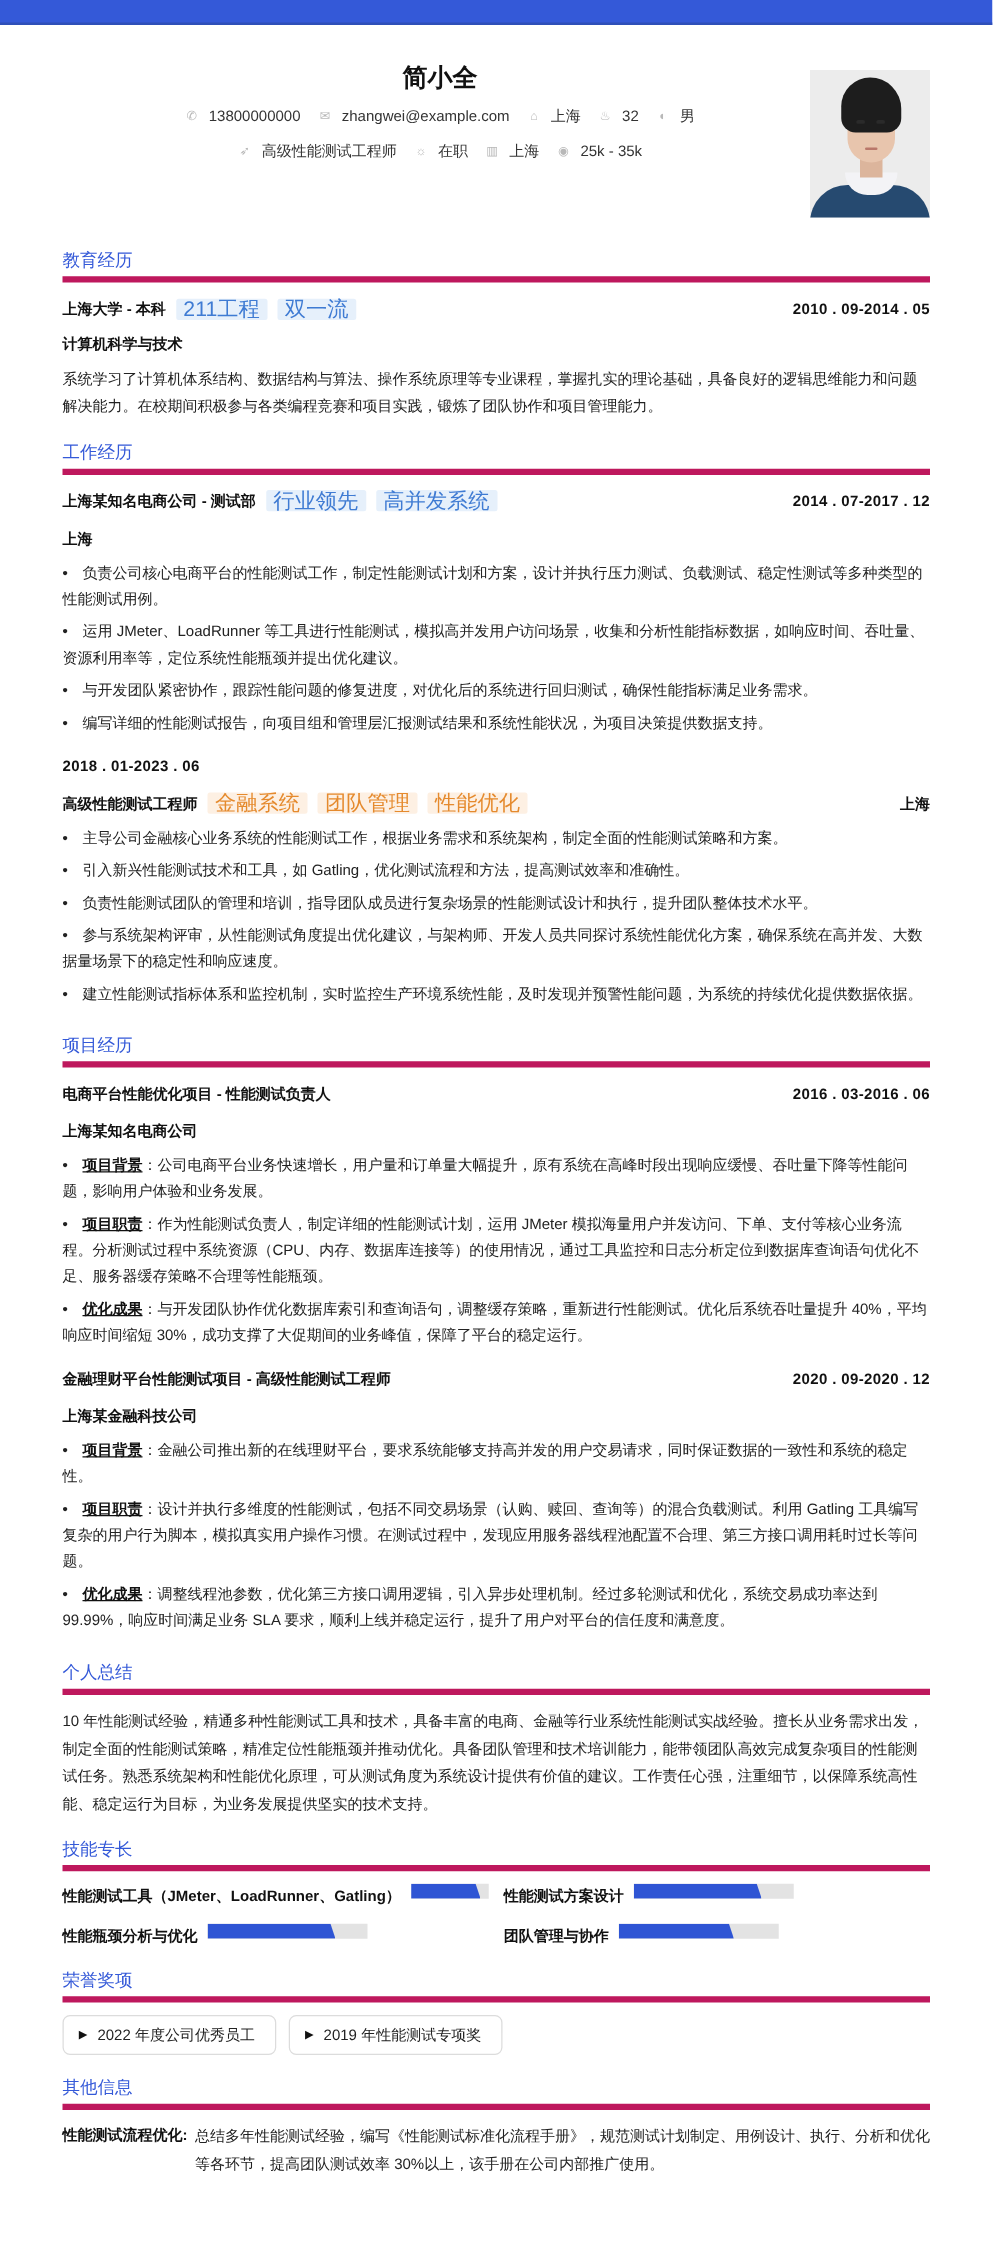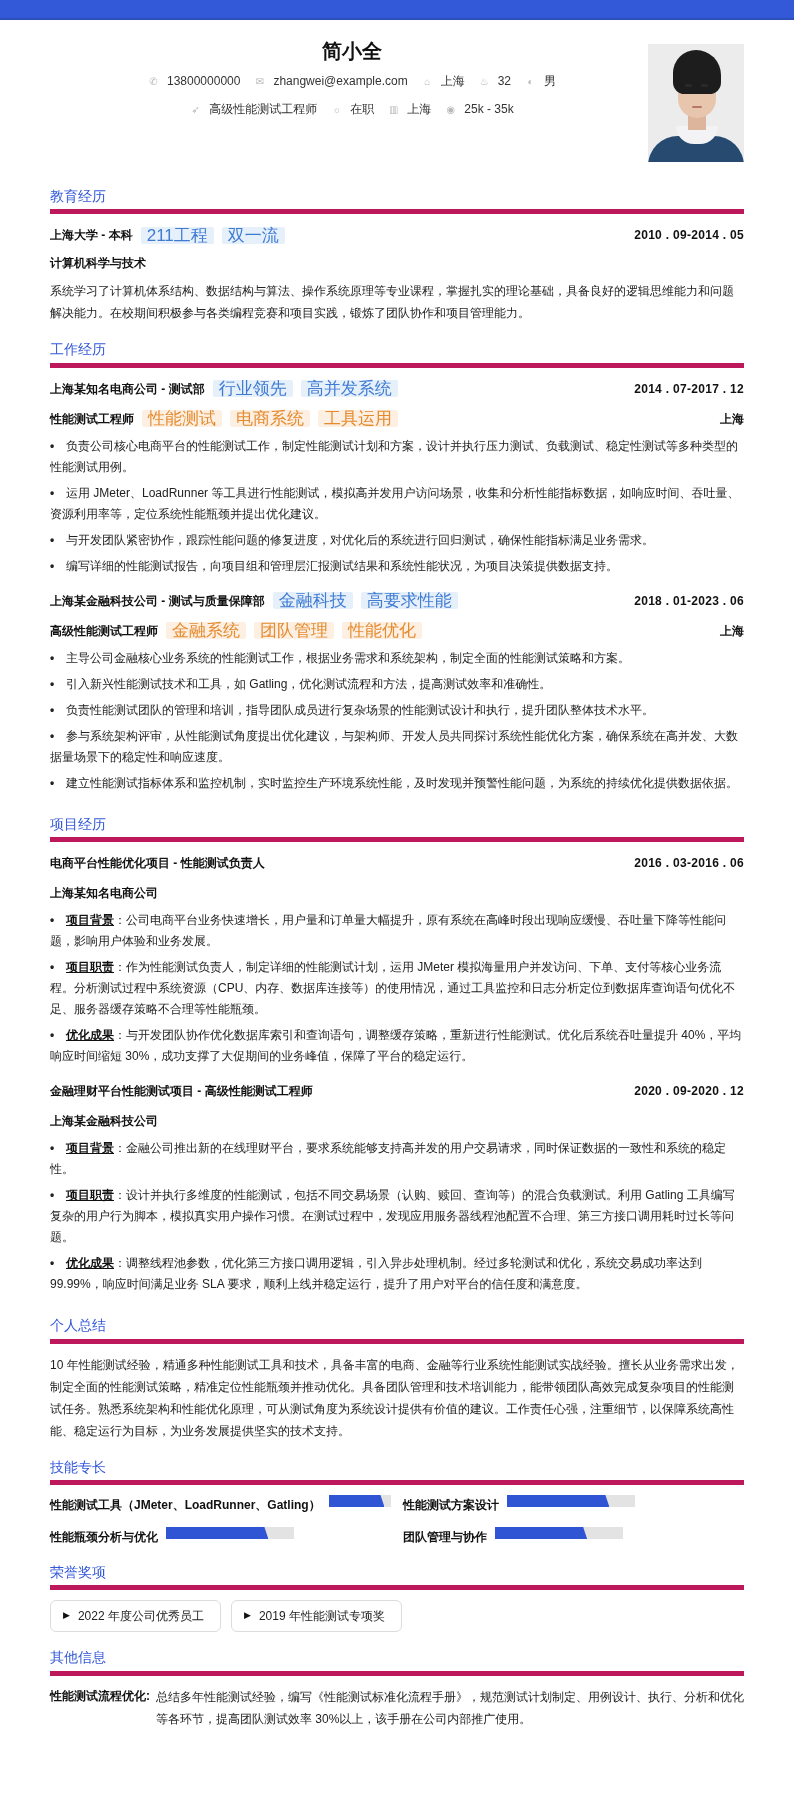--- a/index.html
+++ b/index.html
@@ -4,21 +4,21 @@
 <style>
   * { box-sizing: border-box; margin: 0; padding: 0; }
   html, body { width: 794px; background: #ffffff; }
   body {
     font-family: "Liberation Sans", "DejaVu Sans", sans-serif;
     color: #1f1f1f;
     font-size: 12px;
     line-height: 1.75;
   }
   .topbar { height: 20px; background: #3459d8; border-bottom: 2px solid #2e4fb8; }
-  .page { padding: 0 50px; position: relative; }
+  .page { padding: 12px 50px; position: relative; }
 
   
   .header { position: relative; height: 165px; }
   .name {
     text-align: center; font-size: 20px; font-weight: bold; color: #111;
     padding-top: 18px; line-height: 1.3; padding-right: 90px;
   }
   .meta-row {
     display: flex; justify-content: center; align-items: center;
     font-size: 12px; color: #333; padding-right: 90px; margin-top: 6px; height: 22px;
@@ -175,45 +175,34 @@
     <div>
       <div class="row">
         <div class="row-left">
           <span class="bold">上海某知名电商公司 - 测试部</span>
           <span class="tag blue">行业领先</span>
           <span class="tag blue">高并发系统</span>
         </div>
         <span class="date">2014 . 07-2017 . 12</span>
       </div>
       <div class="row" style="margin-top:8px">
-        <div class="row-left">
-          <span class="bold">性能测试工程师</span>
-          <span class="tag orange">性能测试</span>
-          <span class="tag orange">电商系统</span>
-          <span class="tag orange">工具运用</span>
-        </div>
         <span class="bold">上海</span>
       </div>
       <ul class="bullets" style="margin-top:6px">
         <li><span class="dot">•</span><span>负责公司核心电商平台的性能测试工作，制定性能测试计划和方案，设计并执行压力测试、负载测试、稳定性测试等多种类型的性能测试用例。</span></li>
         <li><span class="dot">•</span><span>运用 JMeter、LoadRunner 等工具进行性能测试，模拟高并发用户访问场景，收集和分析性能指标数据，如响应时间、吞吐量、资源利用率等，定位系统性能瓶颈并提出优化建议。</span></li>
         <li><span class="dot">•</span><span>与开发团队紧密协作，跟踪性能问题的修复进度，对优化后的系统进行回归测试，确保性能指标满足业务需求。</span></li>
         <li><span class="dot">•</span><span>编写详细的性能测试报告，向项目组和管理层汇报测试结果和系统性能状况，为项目决策提供数据支持。</span></li>
       </ul>
     </div>
 
     <div class="gap-s"></div>
 
     <div>
       <div class="row">
-        <div class="row-left">
-          <span class="bold">上海某金融科技公司 - 测试与质量保障部</span>
-          <span class="tag blue">金融科技</span>
-          <span class="tag blue">高要求性能</span>
-        </div>
         <span class="date">2018 . 01-2023 . 06</span>
       </div>
       <div class="row" style="margin-top:8px">
         <div class="row-left">
           <span class="bold">高级性能测试工程师</span>
           <span class="tag orange">金融系统</span>
           <span class="tag orange">团队管理</span>
           <span class="tag orange">性能优化</span>
         </div>
         <span class="bold">上海</span>

